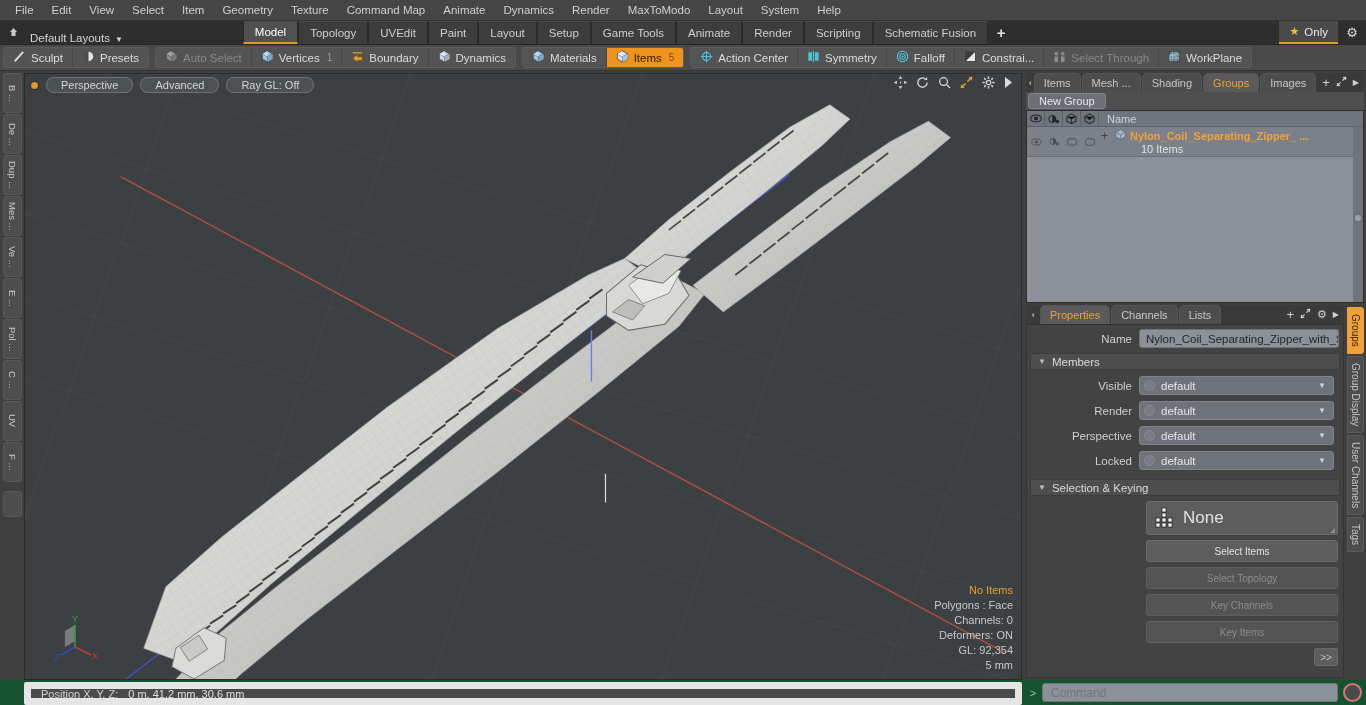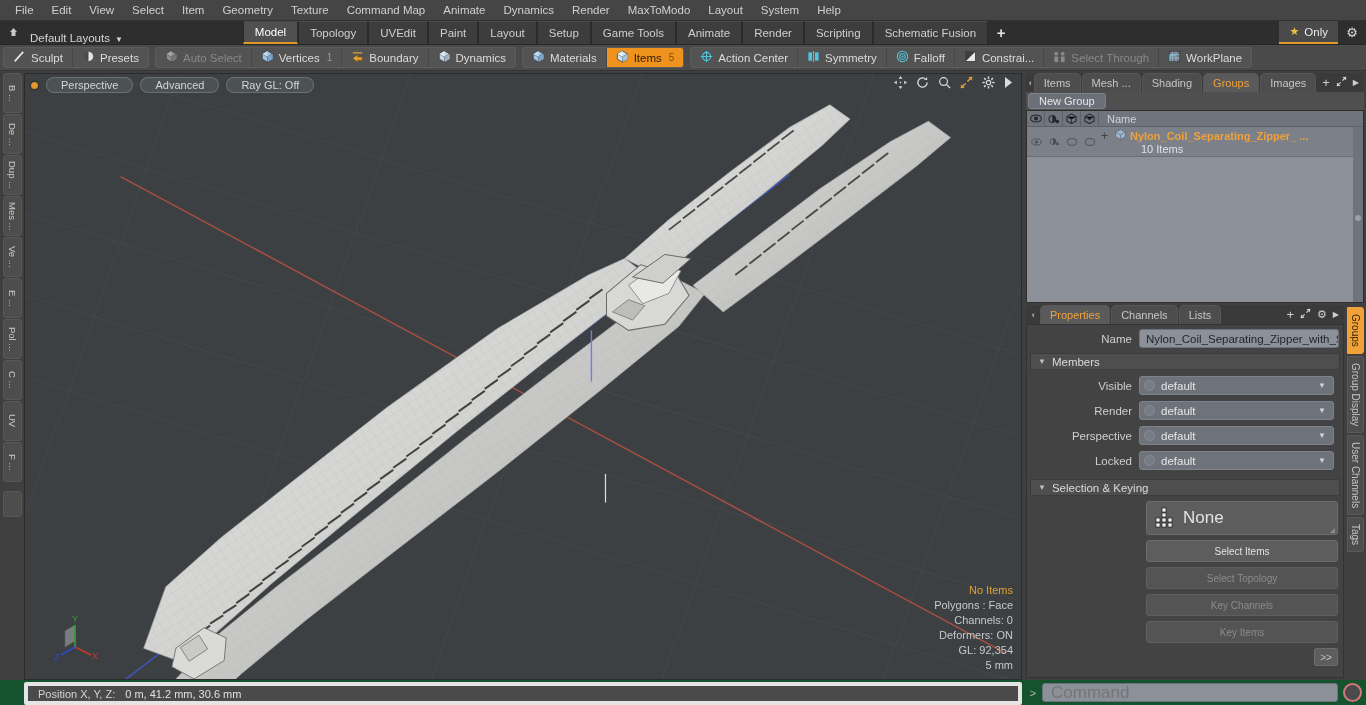--- a/index.html
+++ b/index.html
@@ -111,21 +111,21 @@
   .vp-icons span { color: #d9dcdd; font-size: 12px; line-height: 1; }
   .vp-icons .orange { color: #e0a033; }
   .vp-hud {
     position: absolute; right: 8px; bottom: 6px; text-align: right; z-index: 6;
     font-size: 11px; color: #c5c9cb; line-height: 15px;
   }
   .vp-hud .noitems { color: #e0a033; }
   .vp-gizmo { position: absolute; left: 28px; bottom: 12px; width: 60px; height: 56px; z-index: 6; }
   .statusbar {
     height: 23px; flex: 0 0 23px; background: #4a4a4a; margin-top: 2px;
-    display: flex; align-items: center; border: 4px solid #e5e5e5; border-radius: 2px;
+    display: flex; align-items: center; border: 7px solid #e5e5e5; border-radius: 2px;
   }
   .statusbar .sbl { padding-left: 10px; color: #d3d3d3; font-size: 11px; }
   .statusbar .sbv { padding-left: 10px; color: #e0e0e0; font-size: 11px; }
 
   
   .rightcol { width: 342px; flex: 0 0 342px; display: flex; flex-direction: column; background: #3f3f3f; }
   .rp-top { height: 232px; flex: 0 0 232px; display: flex; flex-direction: column; padding: 2px 2px 0 2px; }
   .paneltabs {
     height: 19px; flex: 0 0 19px; display: flex; align-items: stretch; background: #3a3a3a;
   }
@@ -203,21 +203,21 @@
   .rightstrip { width: 22px; flex: 0 0 22px; display: flex; flex-direction: column; align-items: center; padding-top: 2px;}
   .rvtab {
     width: 17px; background: #4d4d4d; border: 1px solid #5a5a5a; color: #c5c5c5; font-size: 10px;
     writing-mode: vertical-rl; text-orientation: mixed; display: flex; align-items: center;
     justify-content: center; padding: 6px 0; margin-bottom: 2px; white-space: nowrap; border-radius: 0 3px 3px 0;
   }
   .rvtab.active { background: #f0a13a; color: #3a2605; border-color: #f0a13a; }
   .cmd-prompt { width: 18px; text-align: center; color: #b6b6b6; font-size: 11px; }
   .cmd-input {
     flex: 1 1 auto; height: 19px; background: #8b9099; border: 1px solid #6e737b; border-radius: 3px;
-    display: flex; align-items: center; padding: 0 8px; color: #4b5057; font-size: 17px;
+    display: flex; align-items: center; padding: 0 8px; color: #4b5057; font-size: 12px;
   }
   .cmd-circle {
     width: 19px; height: 19px; border-radius: 50%; border: 2px solid #d4757f; margin-left: 5px;
     background: #4a4a4a; flex: 0 0 19px;
   }
   .bottomrow { display: flex; flex: 0 0 25px; height: 25px; }
   .bottomrow .left { flex: 1 1 auto; display: flex; }
   .bottomrow .right { width: 342px; flex: 0 0 342px; display: flex; align-items: center; padding-right: 4px;}
 </style>
 </head>

